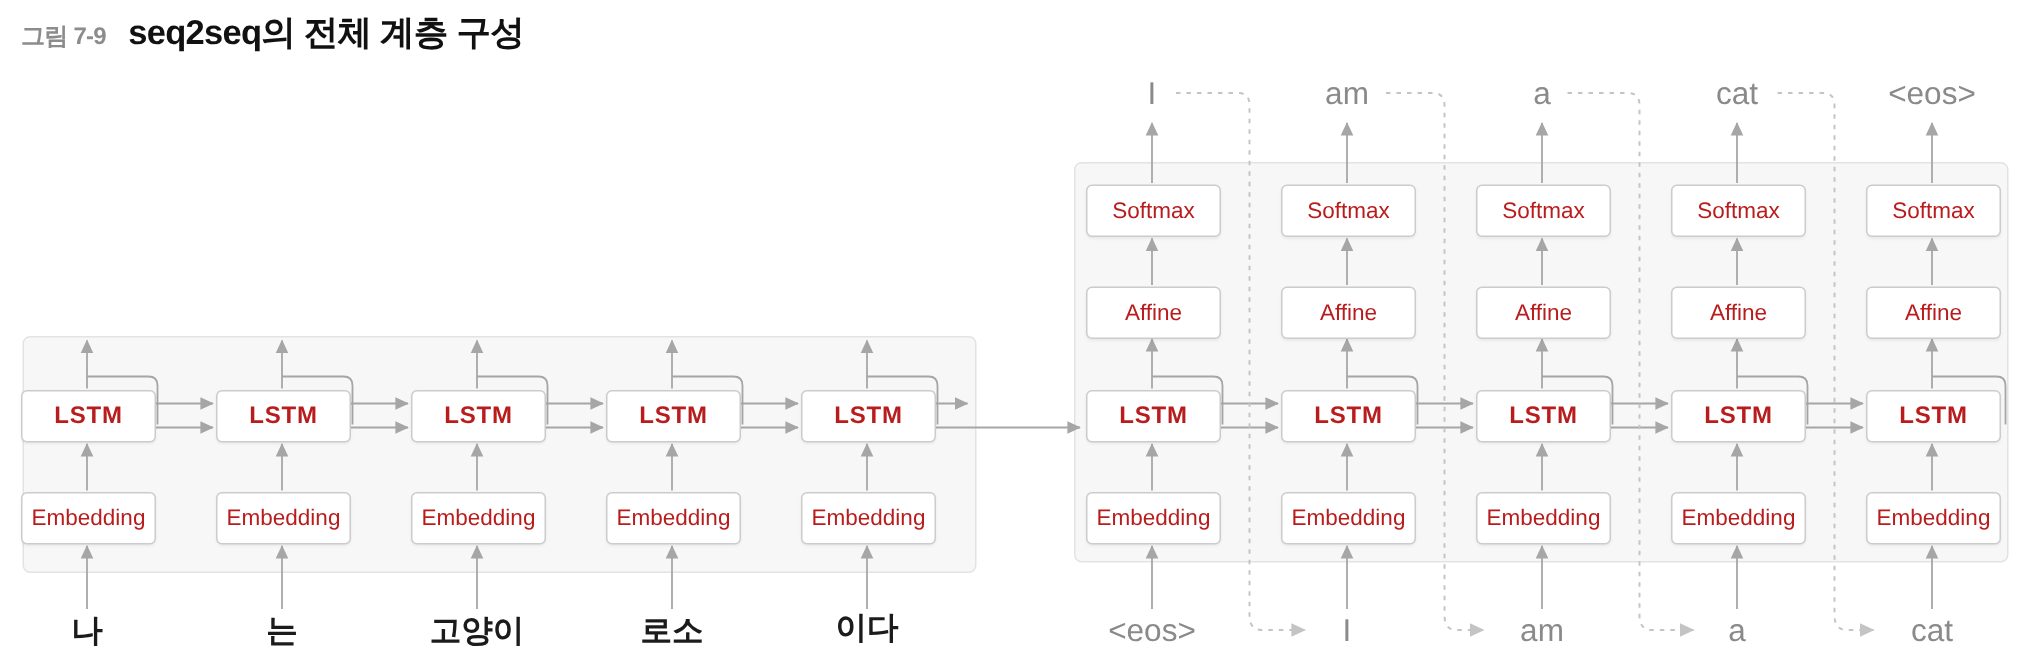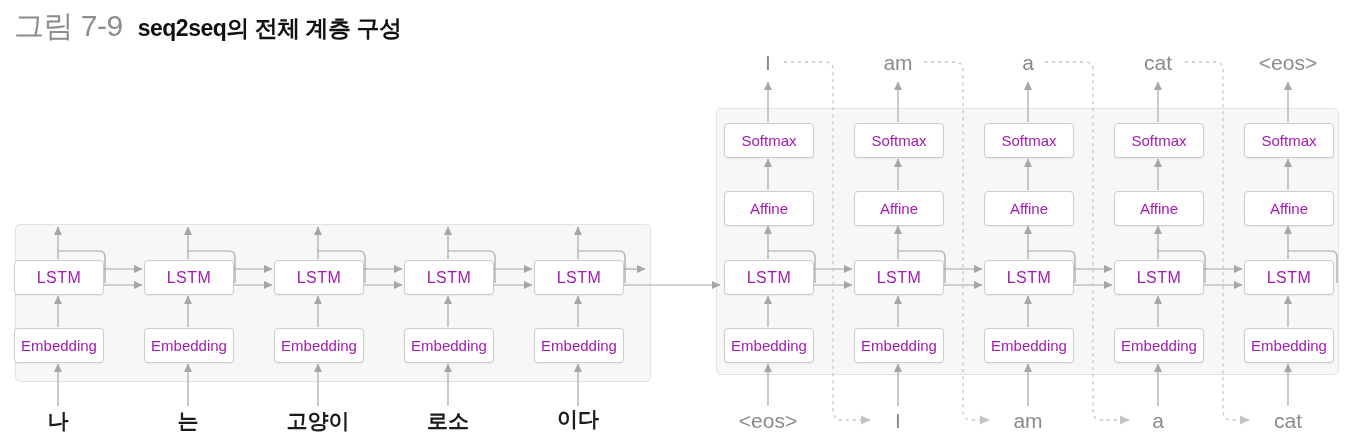--- a/index.html
+++ b/index.html
@@ -1,28 +1,28 @@
 <!DOCTYPE html>
 <html style="--region-fill: #f7f7f7; --region-border: #e3e3e3; --box-fill: #ffffff; --box-border: #cccccc; --gray-label: #8a8a8a; --title-label: #8c8c8c;"><head>
 <meta charset="utf-8">
 <style>
   html,body{margin:0;padding:0;background:#ffffff;}
   body{width:1350px;height:444px;position:relative;overflow:hidden;
        font-family:"Liberation Sans","DejaVu Sans",sans-serif;}
   .stage{position:absolute;left:0;top:0;width:1350px;height:444px;}
   .title{position:absolute;left:14px;top:6px;white-space:nowrap;}
-  .title .fig{font-size:30px;font-weight:400;color:var(--title-label);letter-spacing:-0.5px;text-align:center;}
+  .title .fig{font-size:16px;font-weight:700;color:var(--title-label);letter-spacing:-0.5px;text-align:center;}
   .title .txt{font-size:23px;font-weight:600;color:#111;margin-left:15px;letter-spacing:-0.5px;}
   .region{position:absolute;background:var(--region-fill);
           border:1px solid var(--region-border);border-radius:5px;z-index:0;}
   svg.wires{position:absolute;left:0;top:0;z-index:1;}
   .box{position:absolute;background:var(--box-fill);border:1px solid var(--box-border);
        border-radius:4px;display:flex;align-items:center;justify-content:center;
-       font-size:15px;color:#a21caf;z-index:2;box-shadow:0 1px 2px rgba(0,0,0,0.06);}
-  .box.lstm{font-size:16px;letter-spacing:0.5px;}
+       font-size:15px;color:#b91c1c;z-index:2;box-shadow:0 1px 2px rgba(0,0,0,0.06);}
+  .box.lstm{font-size:16px;letter-spacing:0.5px;font-weight:bold;}
   .wlabel{position:absolute;transform:translateX(-50%);white-space:nowrap;
           z-index:2;text-align:center;line-height:24px;}
   .enc-label{font-size:21px;font-weight:600;color:#1b1b1b;}
   .dec-label{font-size:21px;font-weight:400;color:var(--gray-label);}
 </style>
 </head>
 <body>
 
 <div class="stage">
   <div class="title">

